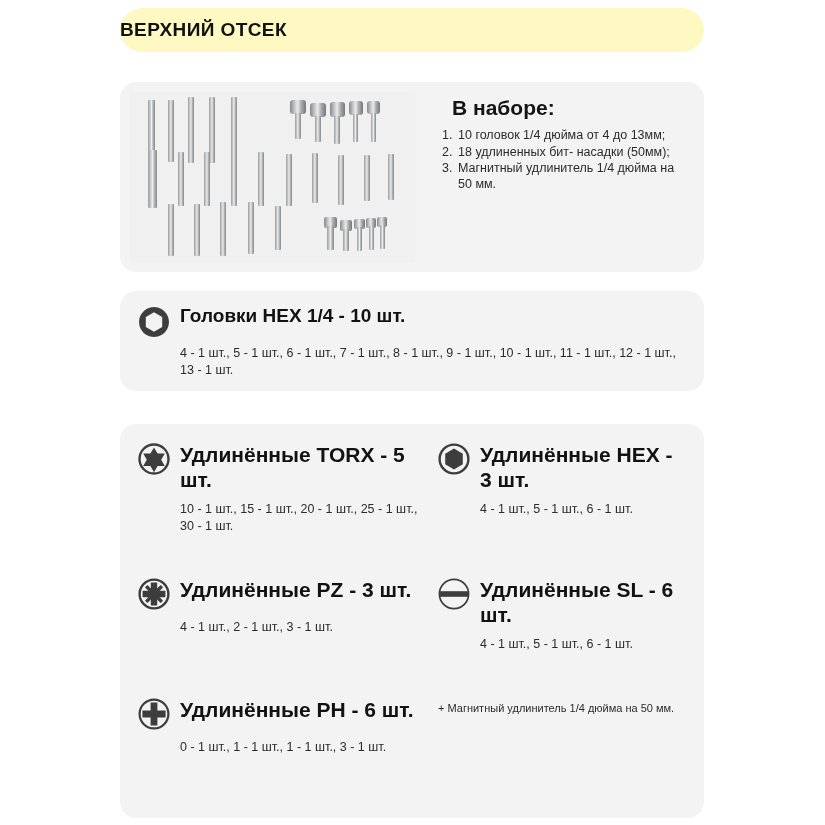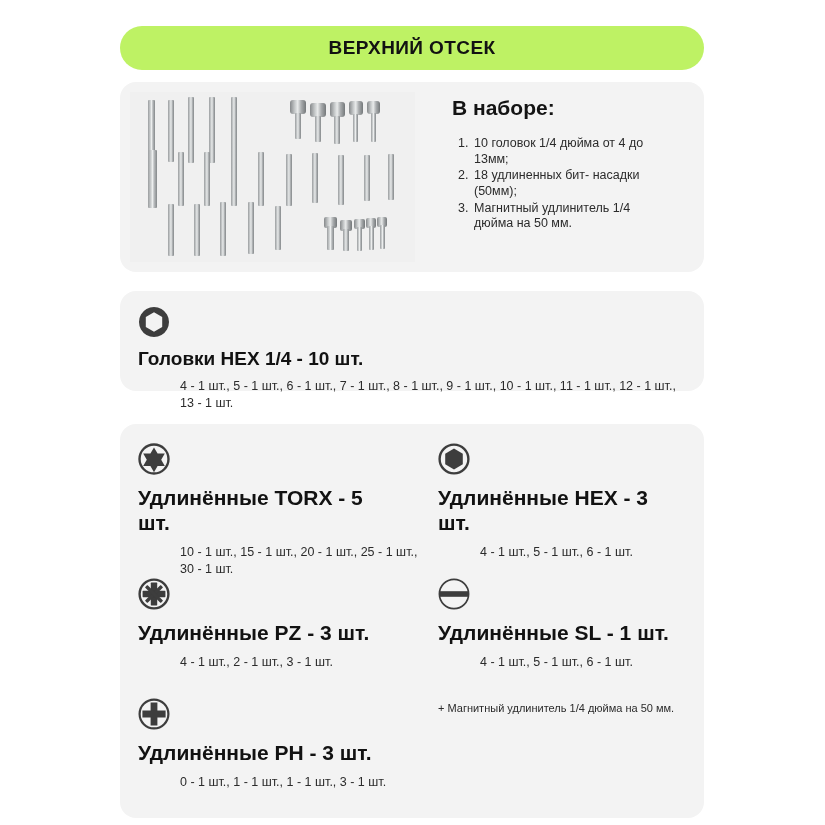--- a/index.html
+++ b/index.html
@@ -13,28 +13,28 @@
     font-family: "Liberation Sans", sans-serif;
     color: #1a1a1a;
     overflow: hidden;
     position: relative;
   }
 
   
   .header-banner {
     position: absolute;
     left: 120px;
-    top: 26px;
+    top: 8px;
     width: 584px;
     height: 44px;
-    background: #bef264;
+    background: #fef9c3;
     border-radius: 22px;
     display: flex;
     align-items: center;
-    justify-content: center;
+    justify-content: flex-start;
   }
   .header-title {
     font-size: 19px;
     font-weight: bold;
     letter-spacing: 0.4px;
     color: #121212;
     text-transform: uppercase;
   }
 
   
@@ -87,42 +87,41 @@
     padding: 14px 16px 10px 14px;
     box-sizing: border-box;
   }
   .list-heading {
     font-size: 21px;
     font-weight: bold;
     margin: 0 0 8px 18px;
     color: #141414;
   }
   ol.kit-list {
-    margin: 16px;
+    margin: 0;
     padding-left: 22px;
     font-size: 12.5px;
     line-height: 1.25;
     color: #2b2b2b;
   }
   ol.kit-list li {
     margin-bottom: 1px;
     padding-left: 2px;
   }
 
   
   #card-hex {
     top: 291px;
     height: 100px;
     padding: 14px 20px 14px 18px;
   }
   .row-head {
     display: flex;
     align-items: flex-start;
     gap: 10px;
-    flex-direction: column;
   }
   .sect-title {
     font-size: 19px;
     font-weight: bold;
     line-height: 1.2;
     color: #121212;
     margin: 0;
   }
   .sect-sub {
     font-size: 12.5px;
@@ -297,34 +296,34 @@
     </div>
 
     <div class="cell right">
       <div class="row-head">
         <span class="icon-wrap">
           <svg width="32" height="32" viewBox="0 0 32 32">
             <circle cx="16" cy="16" r="14.6" fill="none" stroke="#3d3d3d" stroke-width="1.7"></circle>
             <rect x="2" y="13.2" width="28" height="5.6" fill="#3d3d3d"></rect>
           </svg>
         </span>
-        <h2 class="sect-title">Удлинённые SL - 1 шт.</h2>
+        <h2 class="sect-title">Удлинённые SL - 6 шт.</h2>
       </div>
       <p class="sect-sub">4 - 1 шт., 5 - 1 шт., 6 - 1 шт.</p>
     </div>
 
     <div class="cell left">
       <div class="row-head">
         <span class="icon-wrap">
           <svg width="32" height="32" viewBox="0 0 32 32">
             <circle cx="16" cy="16" r="14.4" fill="none" stroke="#3d3d3d" stroke-width="2.2"></circle>
             <path d="M12.6 4.4 L19.4 4.4 L19.4 12.6 L27.6 12.6 L27.6 19.4 L19.4 19.4 L19.4 27.6 L12.6 27.6 L12.6 19.4 L4.4 19.4 L4.4 12.6 L12.6 12.6 Z" fill="#3d3d3d"></path>
           </svg>
         </span>
-        <h2 class="sect-title">Удлинённые PH - 3 шт.</h2>
+        <h2 class="sect-title">Удлинённые PH - 6 шт.</h2>
       </div>
       <p class="sect-sub">0 - 1 шт., 1 - 1 шт., 1 - 1 шт., 3 - 1 шт.</p>
     </div>
 
     <div class="cell right">
       <p class="note-text">+ Магнитный удлинитель 1/4 дюйма на 50 мм.</p>
     </div>
 
   </div>
 </div>

